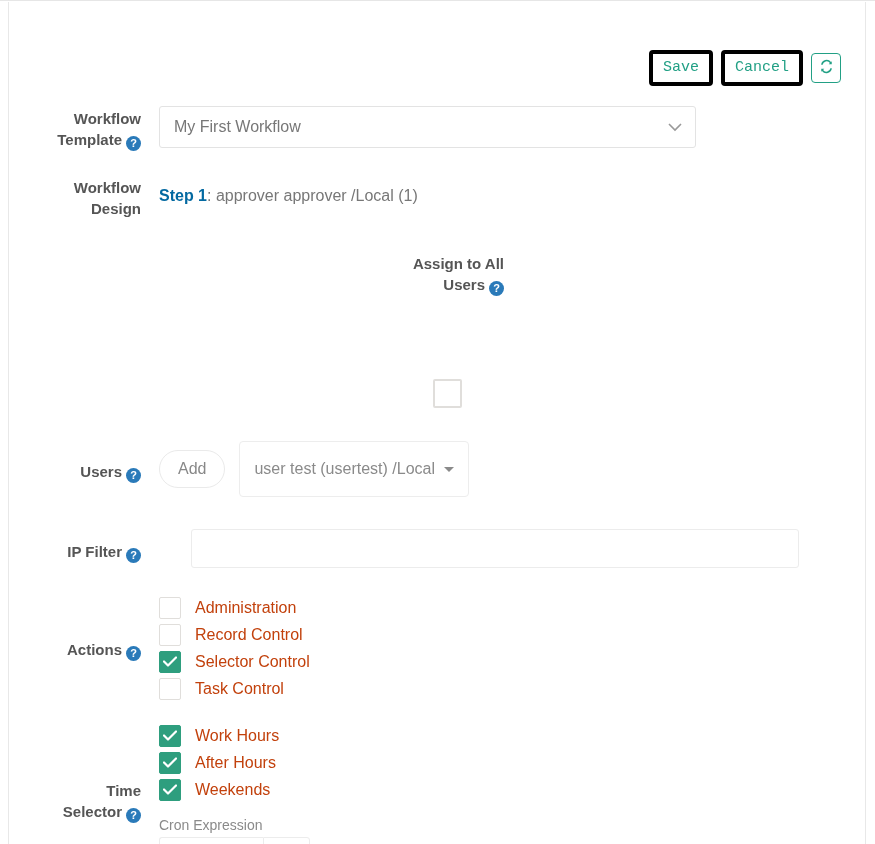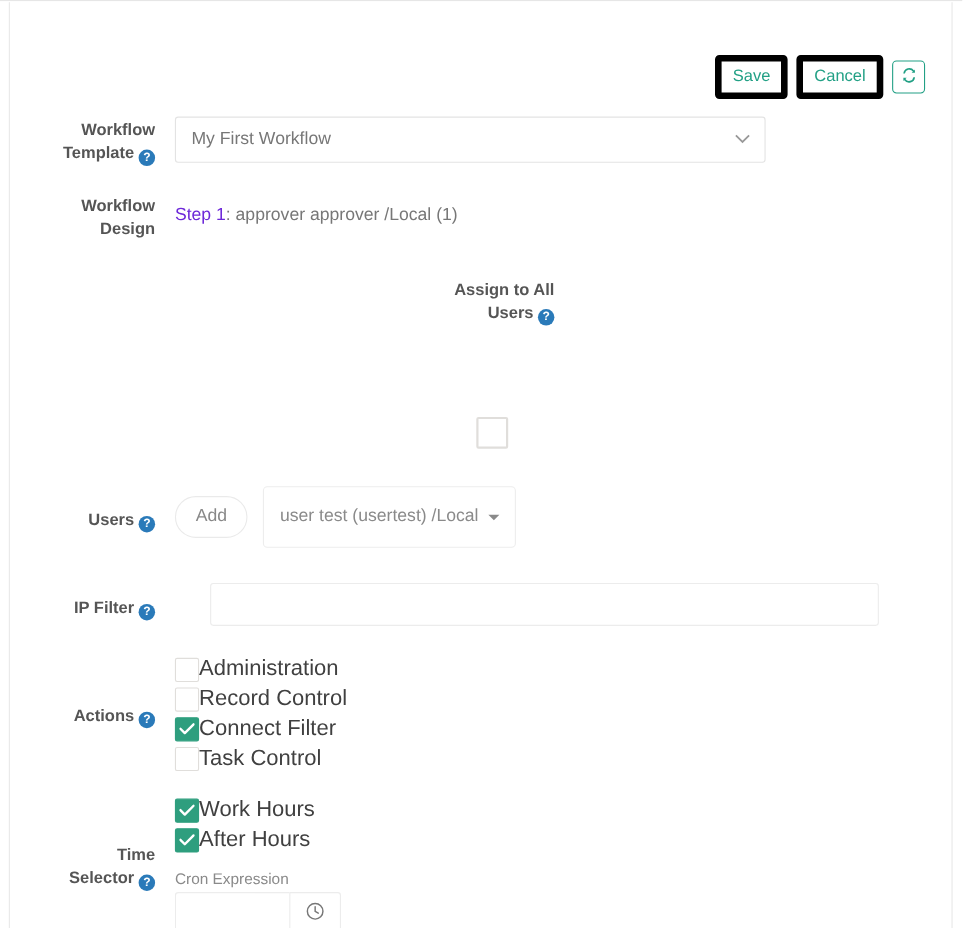--- a/index.html
+++ b/index.html
@@ -31,26 +31,26 @@
 
   
   .toolbar {
     position: absolute;
     right: 24px; top: 48px;
     display: flex;
     align-items: center;
     gap: 8px;
   }
   .btn-outline {
-    font-family: Liberation Sans, sans-serif;
+    font-family: Liberation Mono, monospace;
     font-size: 15px;
     line-height: 1;
     color: #22a085;
     background: #fff;
-    border: 6px solid #000000;
+    border: 4px solid #000000;
     border-radius: 4px;
     padding: 6px 10px 7px;
     cursor: pointer;
     white-space: nowrap;
   }
   .btn-icon {
     width: 30px; height: 30px;
     display: flex; align-items: center; justify-content: center;
     border: 1px solid #22a085;
     border-radius: 4px;
@@ -118,21 +118,21 @@
     right: 13px; top: 50%;
     transform: translateY(-50%);
     pointer-events: none;
   }
   .static-text {
     font-size: 16px;
     color: #777;
     line-height: 22px;
     padding-top: 2px;
   }
-  .static-text b { color: #6d28d9; font-weight: normal; }
+  .static-text b { color: #0369a1; font-weight: bold; }
 
   .big-check {
     width: 29px; height: 29px;
     border: 2px solid #e0dedb;
     background: #fff;
     border-radius: 2px;
     cursor: pointer;
     display: inline-block;
   }
 
@@ -199,23 +199,23 @@
     border-radius: 2px;
     flex: 0 0 22px;
     cursor: pointer;
     display: flex; align-items: center; justify-content: center;
   }
   .cb.checked {
     background: #2e9e7e;
     border-color: #2e9e7e;
   }
   .cb-label {
-    margin-left: 0;
-    font-size: 20px;
-    color: #404040;
+    margin-left: 14px;
+    font-size: 16px;
+    color: #c2410c;
     white-space: nowrap;
     cursor: pointer;
   }
 
   .cron-label {
     font-size: 14px;
     color: #8a8a8a;
     margin-top: 14px;
     margin-bottom: 4px;
   }
@@ -345,21 +345,21 @@
               <span class="cb"></span>
               <span class="cb-label">Record Control</span>
             </div>
 
             <div class="check-item">
               <span class="cb checked">
                 <svg width="14" height="11" viewBox="0 0 14 11">
                     <path d="M1 5.5l4 4 8-8" stroke="#fff" stroke-width="2.2" fill="none" stroke-linecap="round" stroke-linejoin="round"></path>
                   </svg>
               </span>
-              <span class="cb-label">Connect Filter</span>
+              <span class="cb-label">Selector Control</span>
             </div>
 
             <div class="check-item">
               <span class="cb"></span>
               <span class="cb-label">Task Control</span>
             </div>
 
           </div>
         </div>
       </div>
@@ -385,20 +385,28 @@
 
             <div class="check-item">
               <span class="cb checked">
                 <svg width="14" height="11" viewBox="0 0 14 11">
                     <path d="M1 5.5l4 4 8-8" stroke="#fff" stroke-width="2.2" fill="none" stroke-linecap="round" stroke-linejoin="round"></path>
                   </svg>
               </span>
               <span class="cb-label">After Hours</span>
             </div>
 
+            <div class="check-item">
+              <span class="cb checked">
+                <svg width="14" height="11" viewBox="0 0 14 11">
+                    <path d="M1 5.5l4 4 8-8" stroke="#fff" stroke-width="2.2" fill="none" stroke-linecap="round" stroke-linejoin="round"></path>
+                  </svg>
+              </span>
+              <span class="cb-label">Weekends</span>
+            </div>
 
 
           </div>
 
           <div class="cron-label">Cron Expression</div>
           <div class="input-group">
             <input type="text" value="" style="">
             <span class="addon">
               <span>
                 <svg width="17" height="17" viewBox="0 0 18 18">

